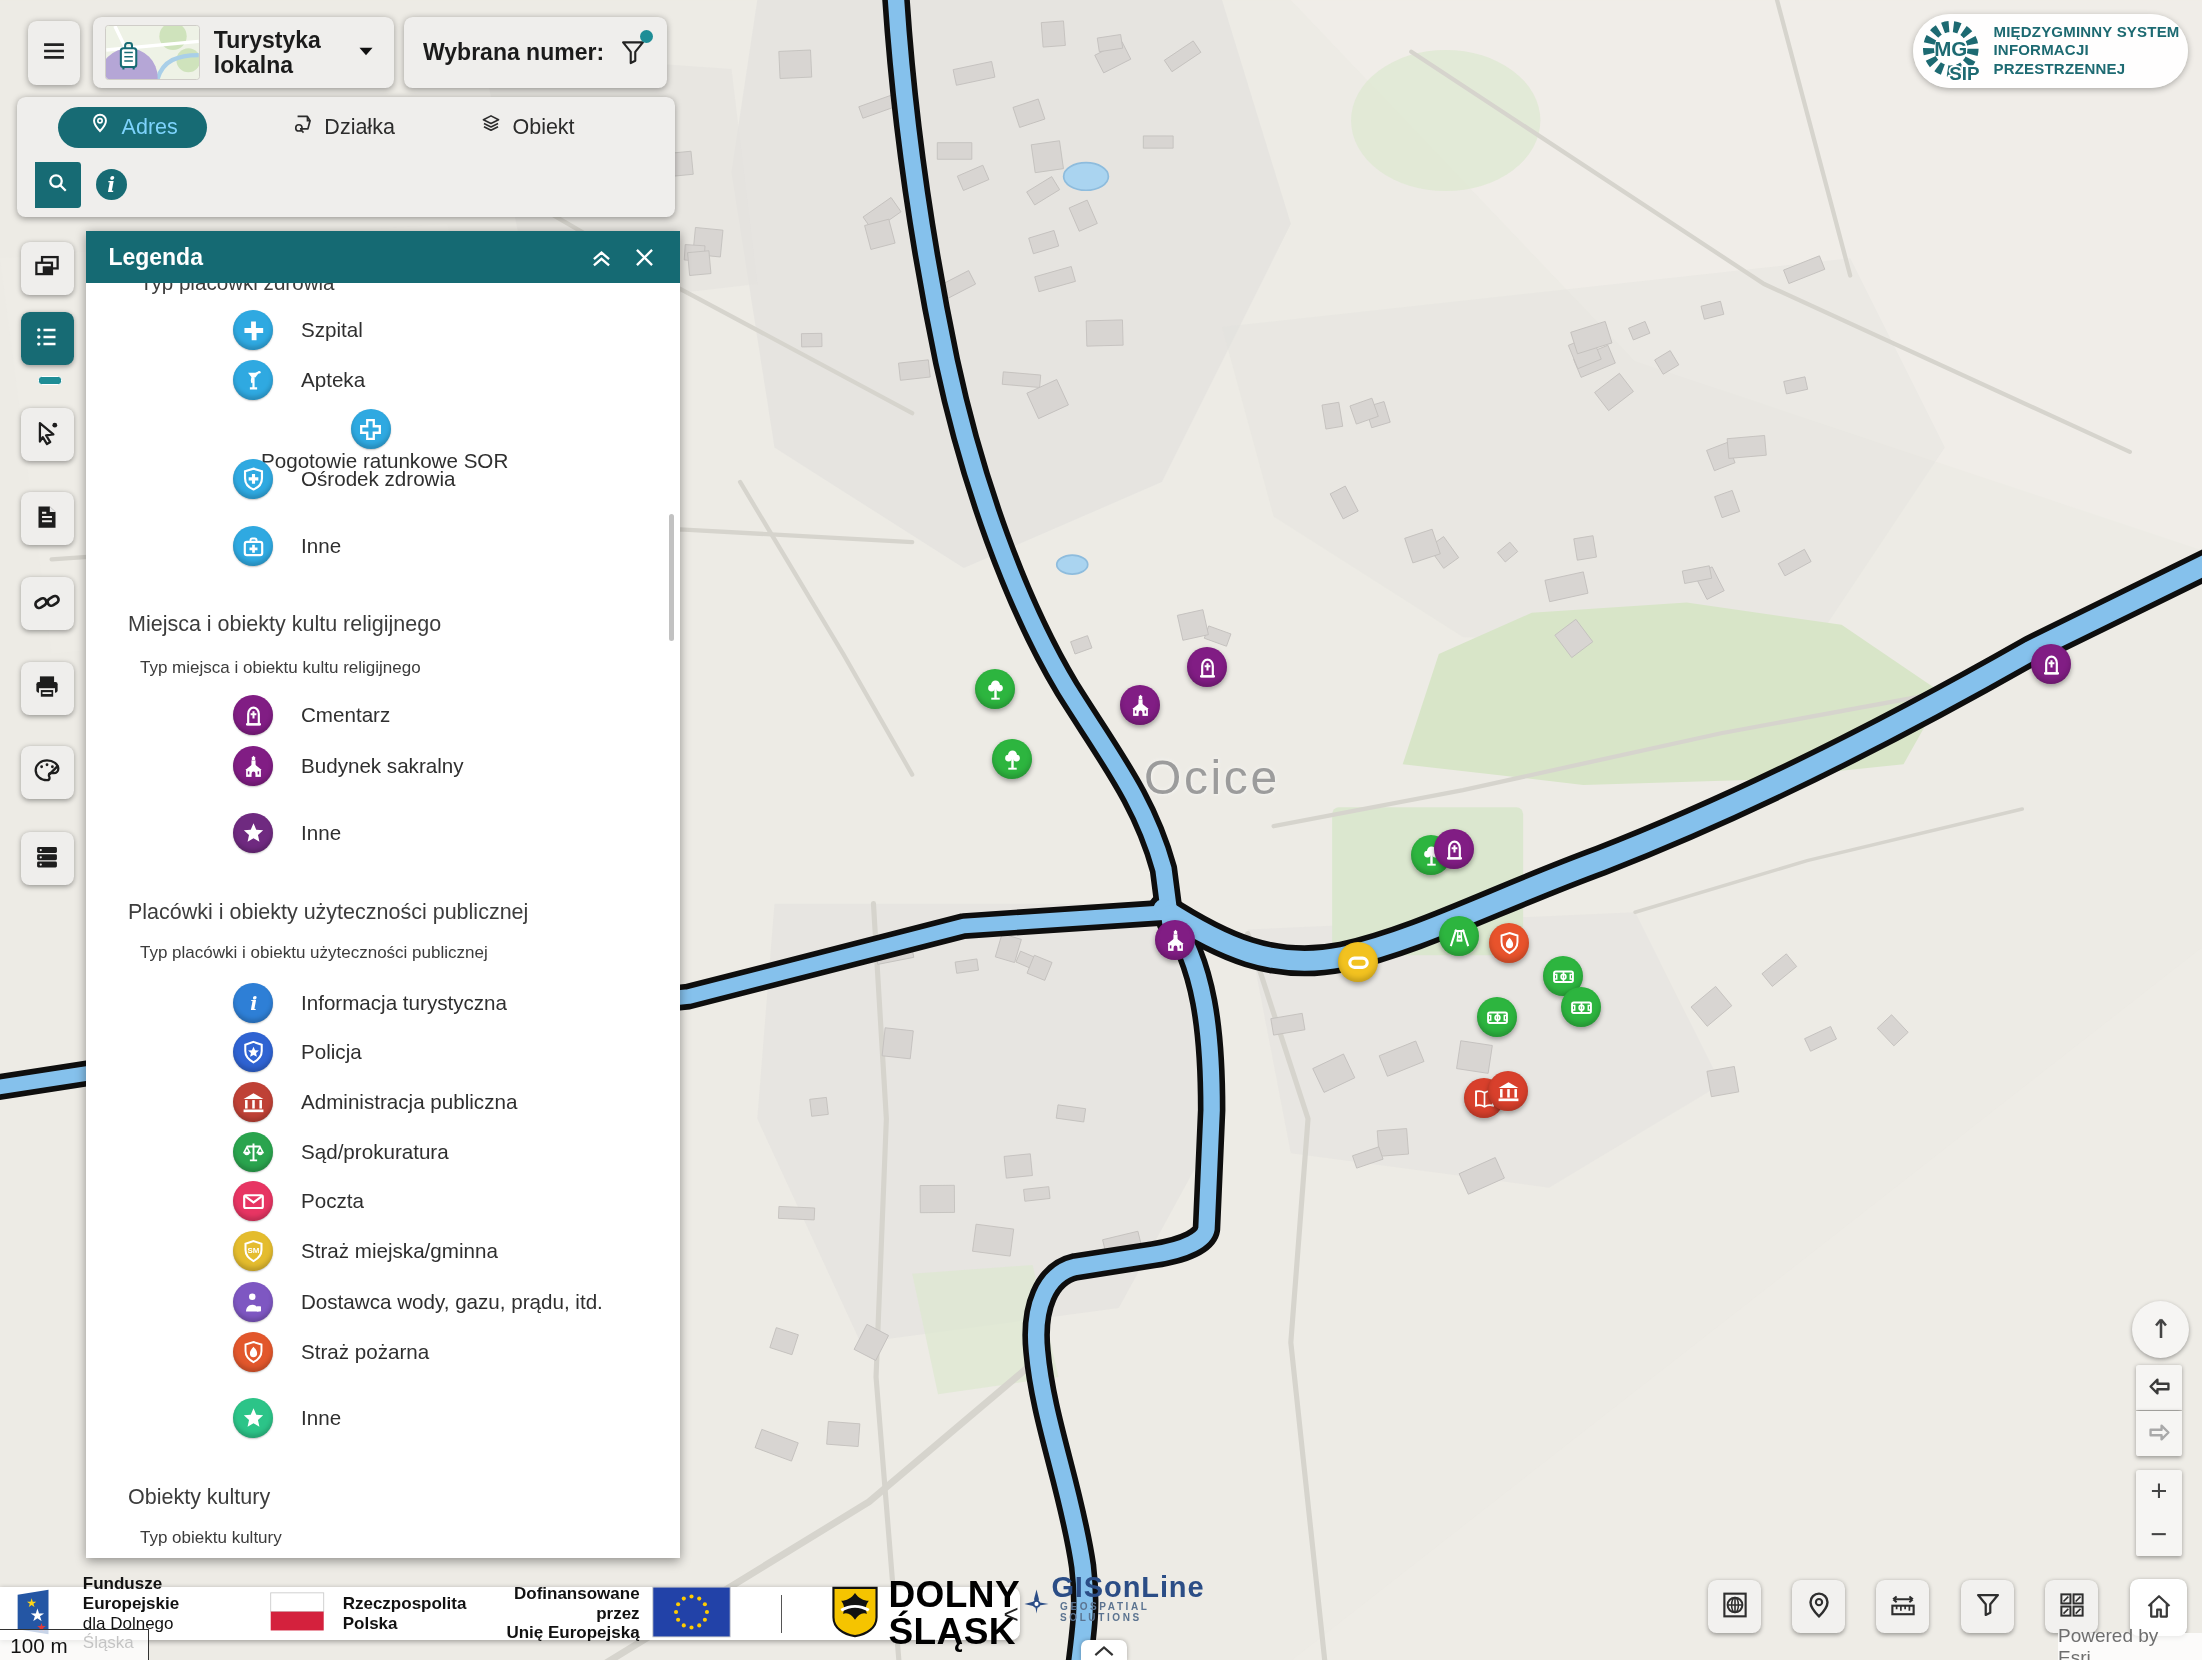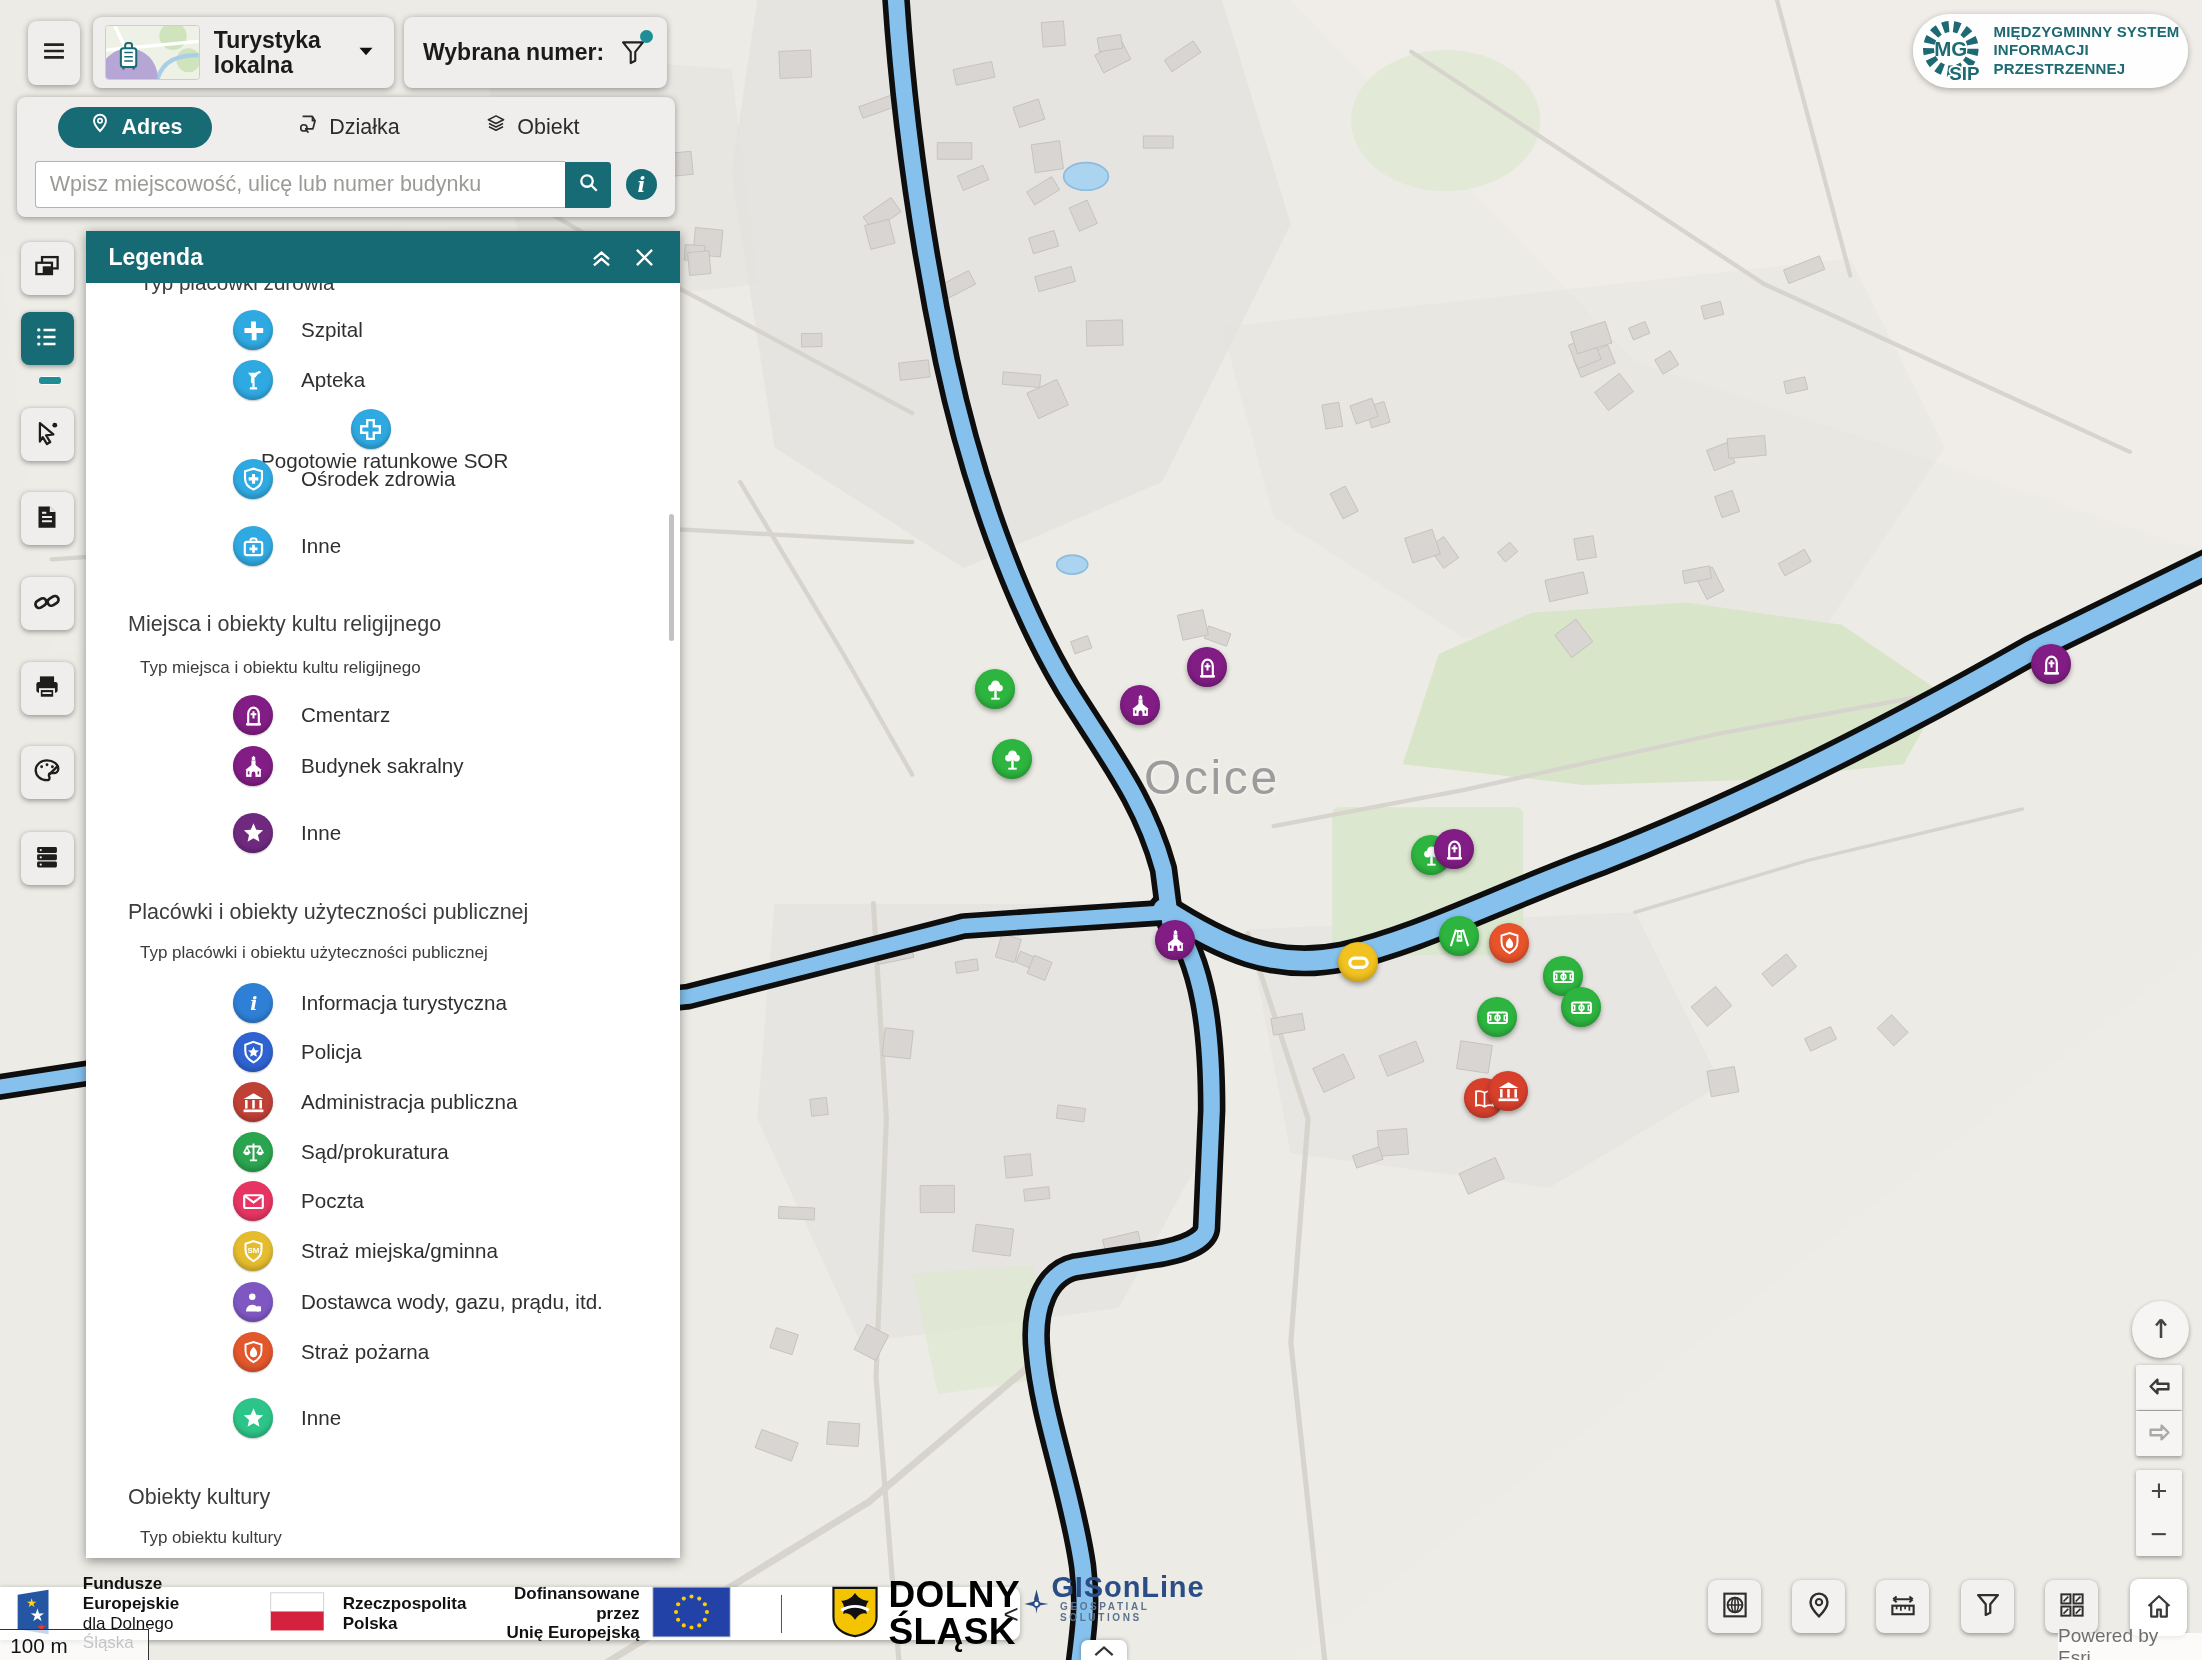--- a/index.html
+++ b/index.html
@@ -18,21 +18,21 @@
   #layer-thumb{width:93px;height:53px;margin-left:12px;border-radius:3.4px;overflow:hidden;position:relative;background:#eef2e6;border:0.9px solid #cfcdc8;}
   #layer-label{flex:1;margin-left:13.8px;font-size:23px;font-weight:bold;color:#1b1b1b;line-height:1.05;}
   #layer-caret{margin-right:15.5px;}
   #gmina-card{left:404px;top:17px;width:263px;height:71px;display:flex;align-items:center;justify-content:space-between;}
   #gmina-label{margin-left:19px;font-size:23px;font-weight:bold;color:#1b1b1b;}
   #gmina-filter{position:relative;margin-right:17px;width:34px;height:38px;}
   #gmina-dot{position:absolute;right:-3.4px;top:-3.4px;width:13px;height:13px;border-radius:50%;background:#1e8d96;}
   #search-card{left:17px;top:97px;width:658px;height:120px;border-radius:8.6px;}
   #tabs-row{position:absolute;left:0;top:0;right:0;height:60px;display:flex;align-items:center;}
   .tab{display:flex;align-items:center;gap:8.6px;font-size:21.5px;color:#2c2c2c;cursor:pointer;}
-  .tab.active{background:#176b74;color:#ffffff;border-radius:22.4px;height:41px;padding:0 29px;font-weight:bold;}
+  .tab.active{background:#176b74;color:#7dd3fc;border-radius:22.4px;height:41px;padding:0 29px;font-weight:normal;}
   #search-row{position:absolute;left:18px;top:65px;height:45px;width:622px;display:flex;align-items:center;}
   #search-input{flex:1;height:45px;border:0.9px solid #b5b3ae;border-right:none;border-radius:3.4px 0 0 3.4px;
                 font-size:21.5px;padding:0 13.8px;color:#333;outline:none;background:#fff;font-family:"Liberation Sans",sans-serif;}
   #search-input::placeholder{color:#9a9a96;}
   #search-btn{width:46px;height:46px;background:#176b74;border-radius:0 3.4px 3.4px 0;display:flex;align-items:center;justify-content:center;cursor:pointer;}
   #info-btn{width:31px;height:31px;margin-left:14.6px;border-radius:50%;background:#176b74;display:flex;align-items:center;justify-content:center;
             color:#fff;font-family:"DejaVu Serif",serif;font-style:italic;font-weight:bold;font-size:20.6px;cursor:pointer;}
   
   .tool-btn{position:absolute;left:20.6px;width:53px;height:53px;background:#efeeec;border-radius:8.6px;
             box-shadow:0 1.7px 5.2px rgba(0,0,0,.35);display:flex;align-items:center;justify-content:center;cursor:pointer;}
@@ -426,21 +426,20 @@
               <g fill="none" stroke="#2c2c2c" stroke-width="1.5" stroke-linejoin="round">
                 <path d="M12 4.5l7 3.5-7 3.5-7-3.5z"></path>
                 <path d="M5.5 11.5l6.5 3.3 6.5-3.3"></path>
                 <path d="M5.5 14.5l6.5 3.3 6.5-3.3"></path>
               </g>
             </svg></span>
           <span>Obiekt</span>
         </div>
       </div>
     <div id="search-row">
-      <input id="search-input" placeholder="Wpisz miejscowość, ulicę lub numer budynku" style="">
       <div id="search-btn">
         <span>
           <svg width="27.5" height="27.5" viewBox="0 0 24 24">
               <circle cx="10.5" cy="10.5" r="5" fill="none" stroke="#fff" stroke-width="2"></circle>
               <path d="M14.4 14.4L19 19" stroke="#fff" stroke-width="2"></path>
             </svg>
         </span>
       </div>
       <div id="info-btn">
           <span>i</span>

